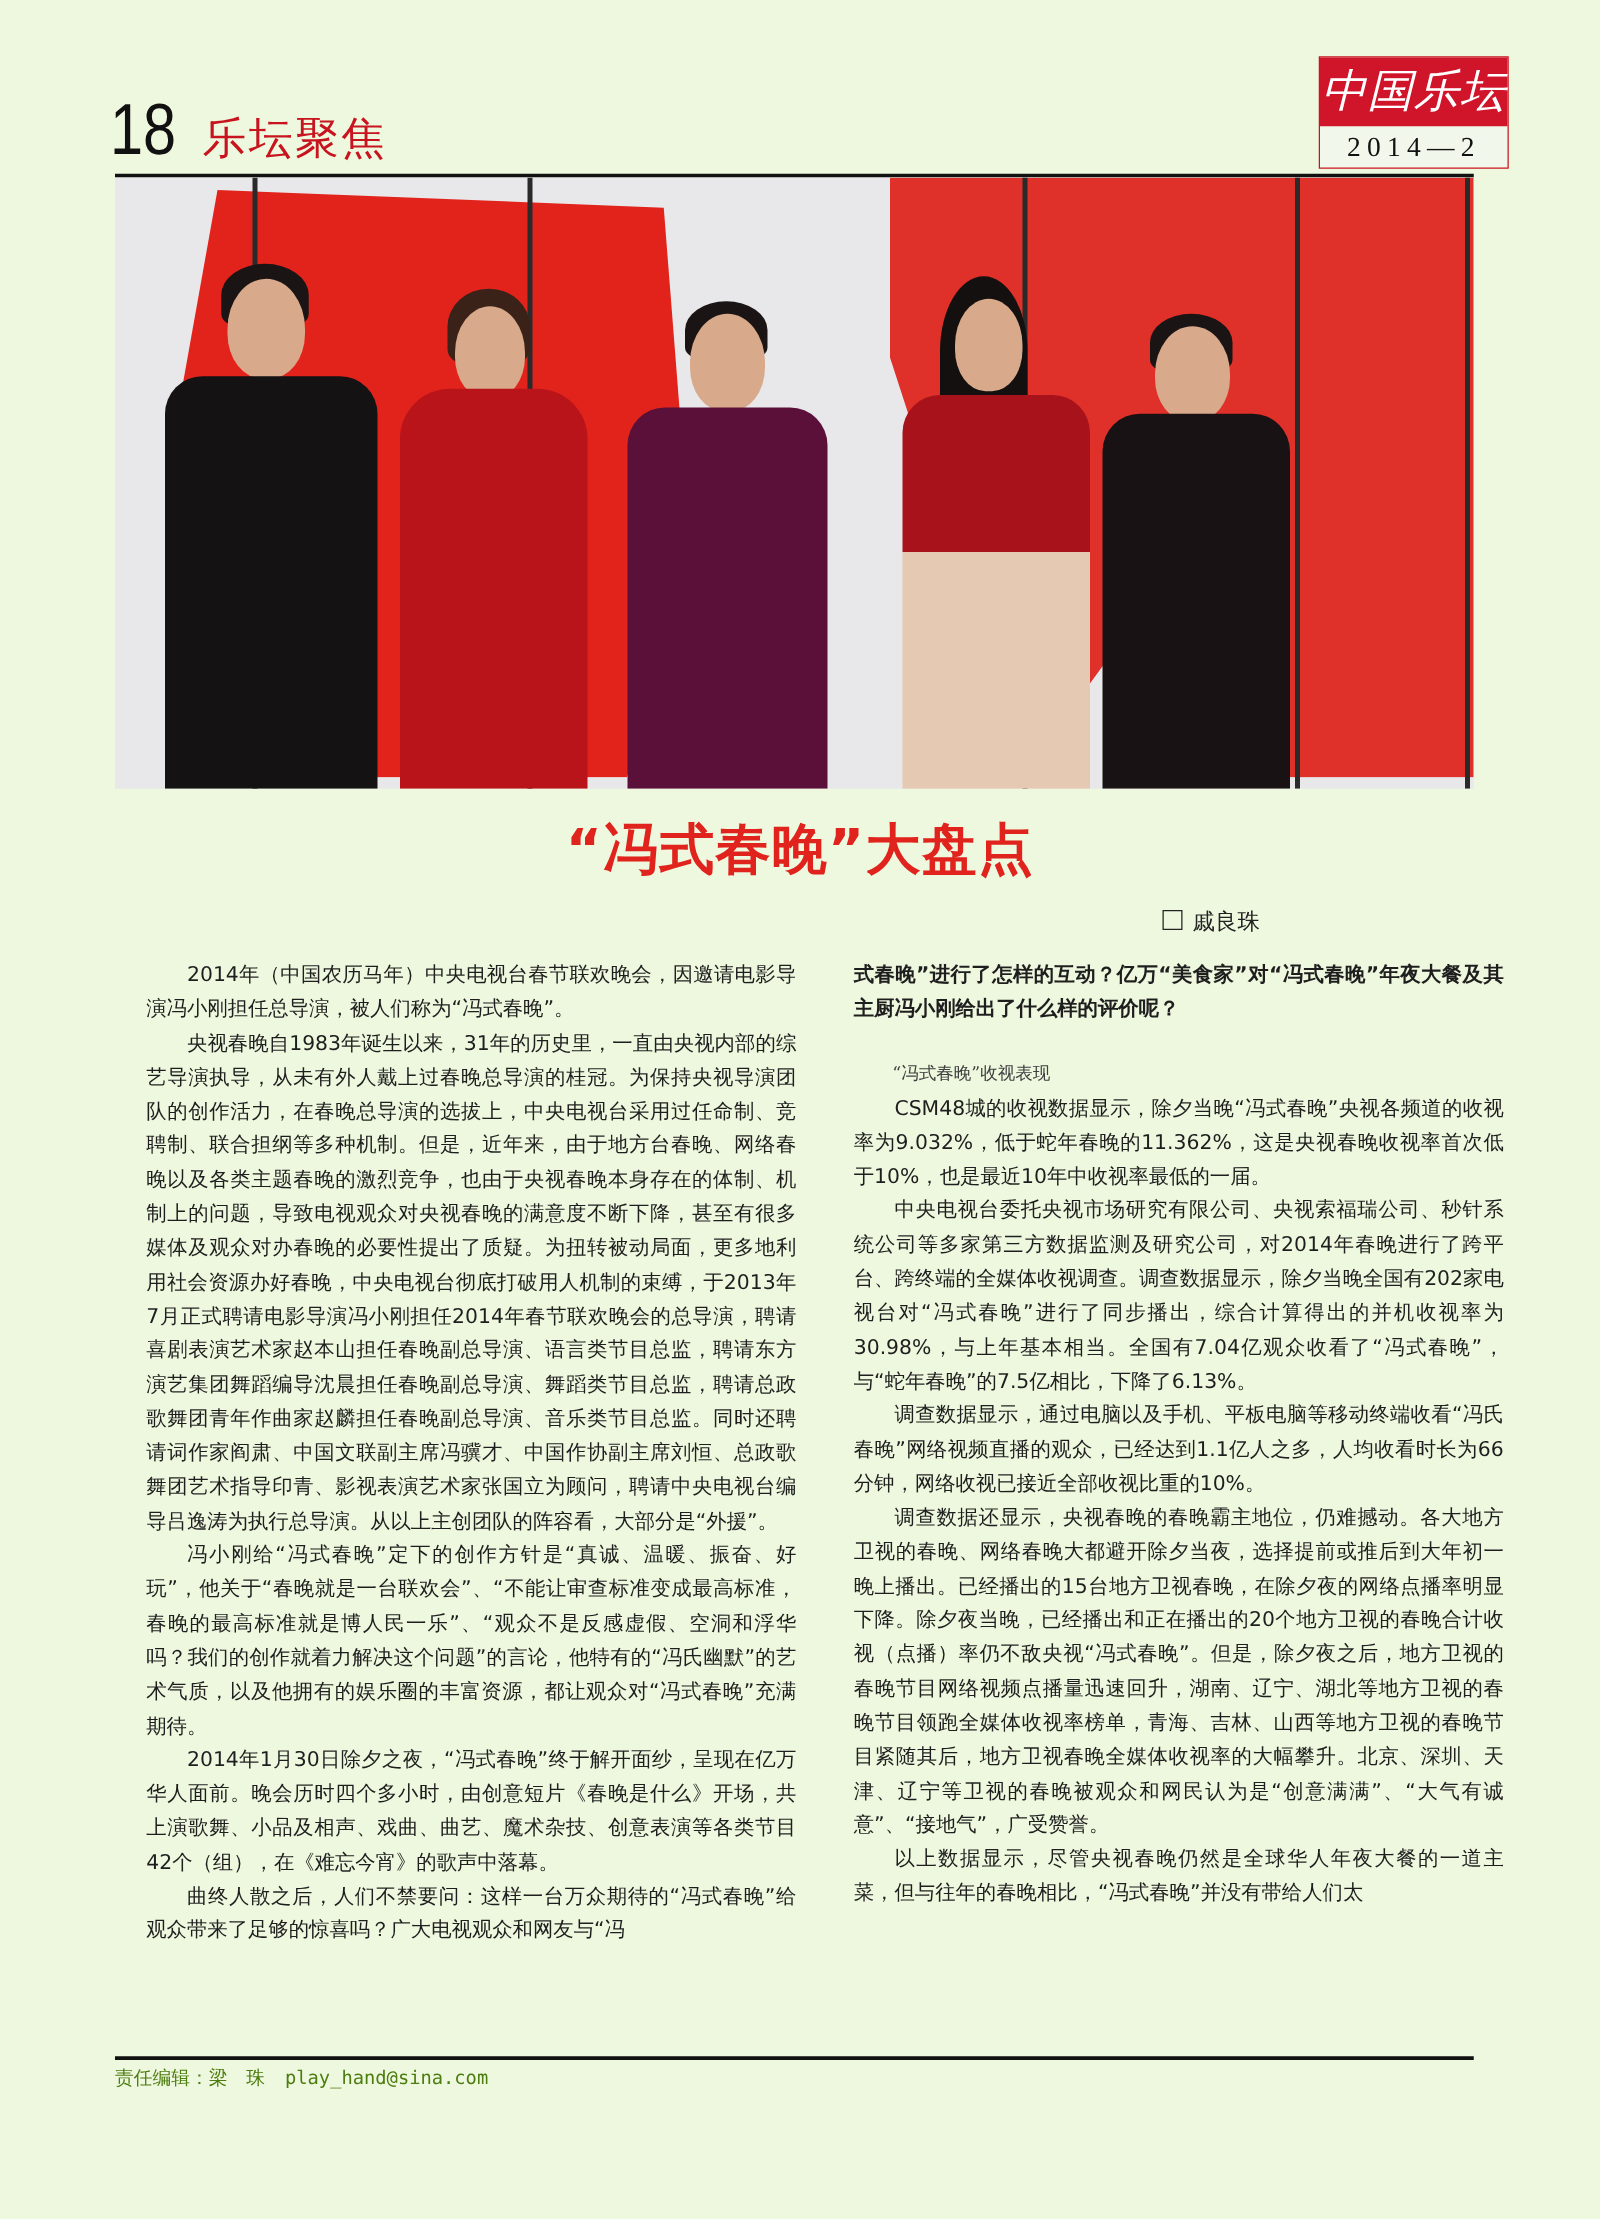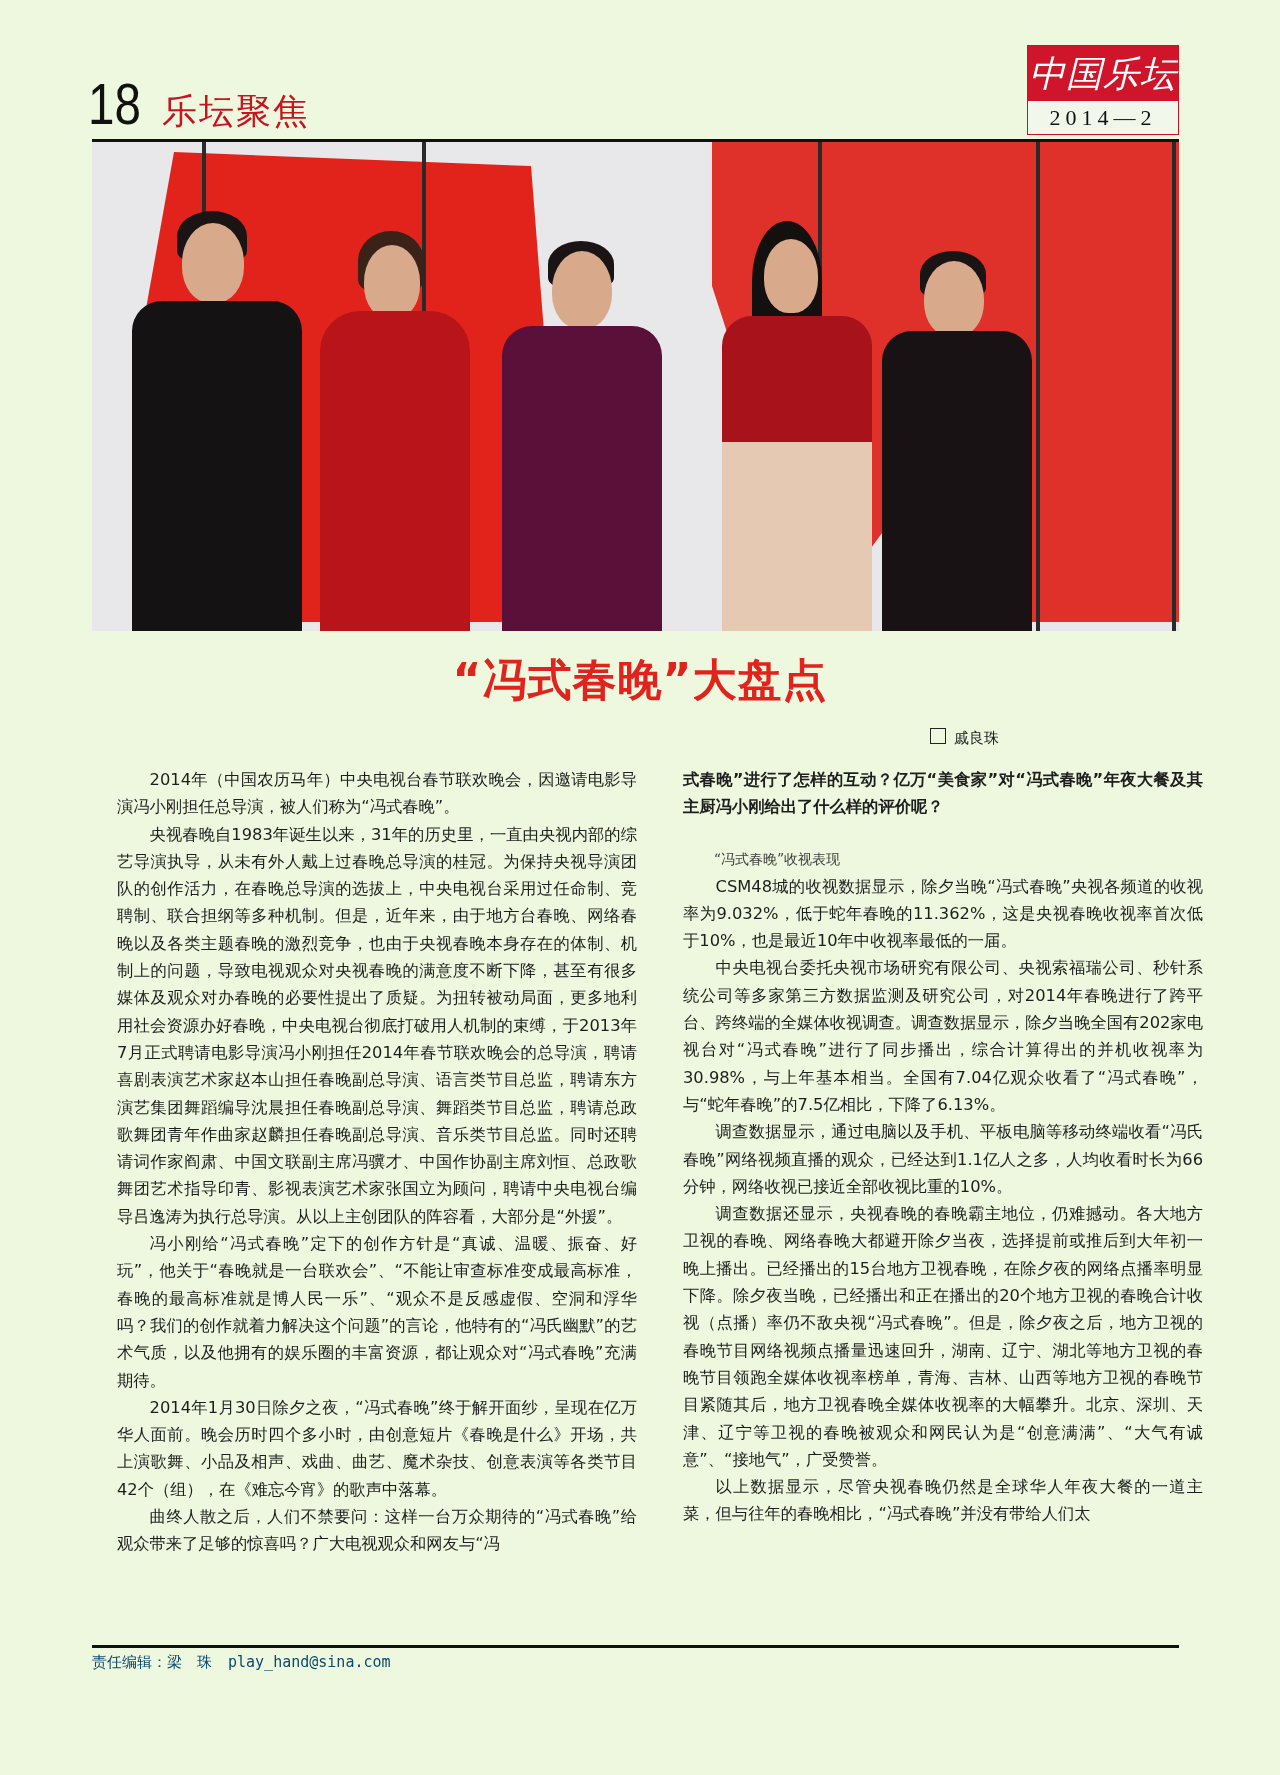--- a/index.html
+++ b/index.html
@@ -13,21 +13,21 @@
     position:absolute; left:88px; top:74px;
     font-family:"Liberation Sans",sans-serif; font-size:58px; line-height:60px;
     color:#111; transform:scaleX(0.82); transform-origin:left top;
   }
   .section-title {
     position:absolute; left:162px; top:94px;
     font-family:"DejaVu Serif","Liberation Serif",serif; font-size:35px; line-height:34px;
     color:#c8141e; letter-spacing:2px;
   }
   .logo {
-    position:absolute; left:1027px; top:45px; width:152px; height:90px;
+    position:absolute; left:1055px; top:45px; width:152px; height:90px;
     border:1.5px solid #c8141e; background:#f1f7ea; box-sizing:border-box;
   }
   .logo .mast {
     height:55px; background:#d0142a; color:#fff;
     font-family:"DejaVu Serif",serif; font-size:36px; line-height:55px;
     text-align:center; font-style:italic; letter-spacing:1px;
   }
   .logo .issue {
     height:33px; line-height:33px; text-align:center;
     font-family:"Liberation Serif","DejaVu Serif",serif; font-size:22px;
@@ -49,38 +49,38 @@
   .person .hair { position:absolute; background:#1a1414; border-radius:50% 50% 20% 20%; }
   .person .body { position:absolute; bottom:0; }
 
   .headline {
     position:absolute; left:0; width:1280px; top:652px; text-align:center;
     font-family:"DejaVu Sans",sans-serif; font-weight:bold; font-size:44px; line-height:56px;
     color:#e0231d; letter-spacing:1px;
   }
   .author {
     position:absolute; left:930px; top:725px;
-    font-family:"DejaVu Serif",serif; font-size:15px; line-height:26px; color:#222;
+    font-family:"DejaVu Serif",serif; font-size:18px; line-height:26px; color:#222;
   }
   .author .box { display:inline-block; width:14px; height:14px; border:1.5px solid #222; margin-right:8px; vertical-align:-1px; }
 
   .col { position:absolute; top:766px; width:520px; font-size:16.3px; line-height:27.3px; text-align:justify;margin-left:25px; }
   .col.left { left:92px; }
   .col.right { left:658px; }
   .col p { margin:0; text-indent:2em; }
   .col p.cont { text-indent:0;font-weight:bold; }
   .col .subhead {
     margin:24px 0 0 0; text-indent:2.2em;
     font-family:"DejaVu Serif",serif; font-size:14px; line-height:28px; color:#404040;
   }
 
   .bottom-rule { position:absolute; left:92px; top:1645px; width:1087px; height:3px; background:#111; }
   .footer {
     position:absolute; left:92px; top:1650px;
-    font-family:"DejaVu Serif",serif; font-size:15px; line-height:24px; color:#0c4a6e;
+    font-family:"DejaVu Serif",serif; font-size:15px; line-height:24px; color:#4d7c0f;
   }
   .footer .email { font-family:"DejaVu Sans Mono","Liberation Mono",monospace; font-size:15px; margin-left:16px; }
 </style>
 </head>
 <body>
 
 <div class="page-num">18</div>
 <div class="section-title">乐坛聚焦</div>
 <div class="logo">
   <div class="mast">中国乐坛</div>

